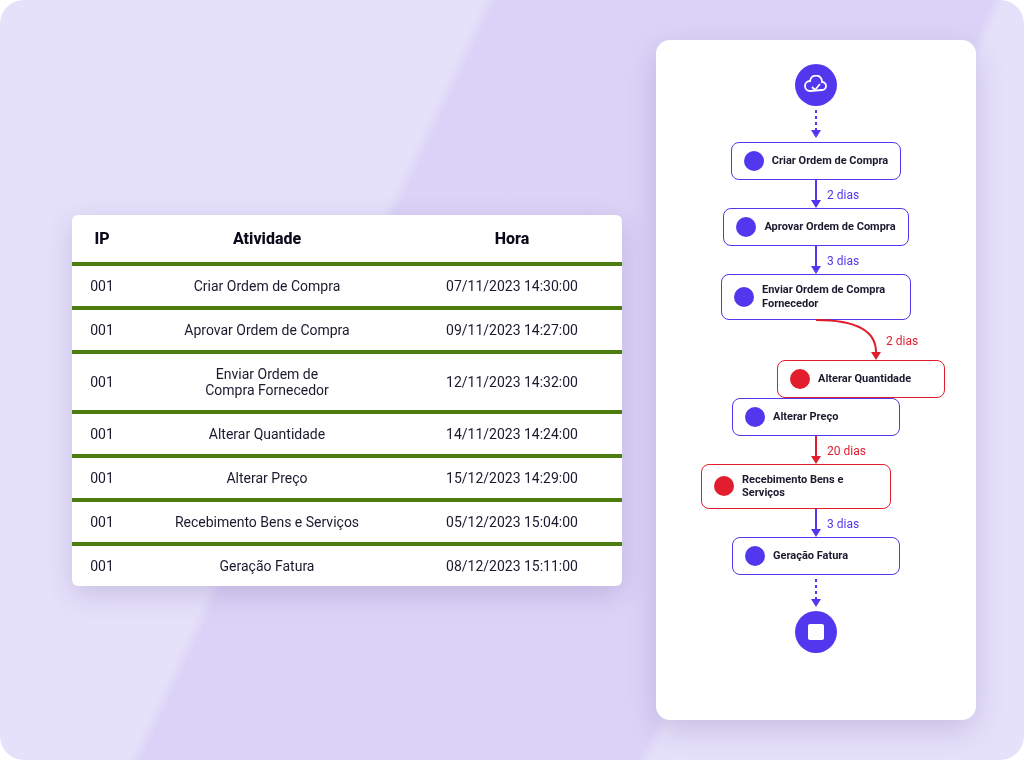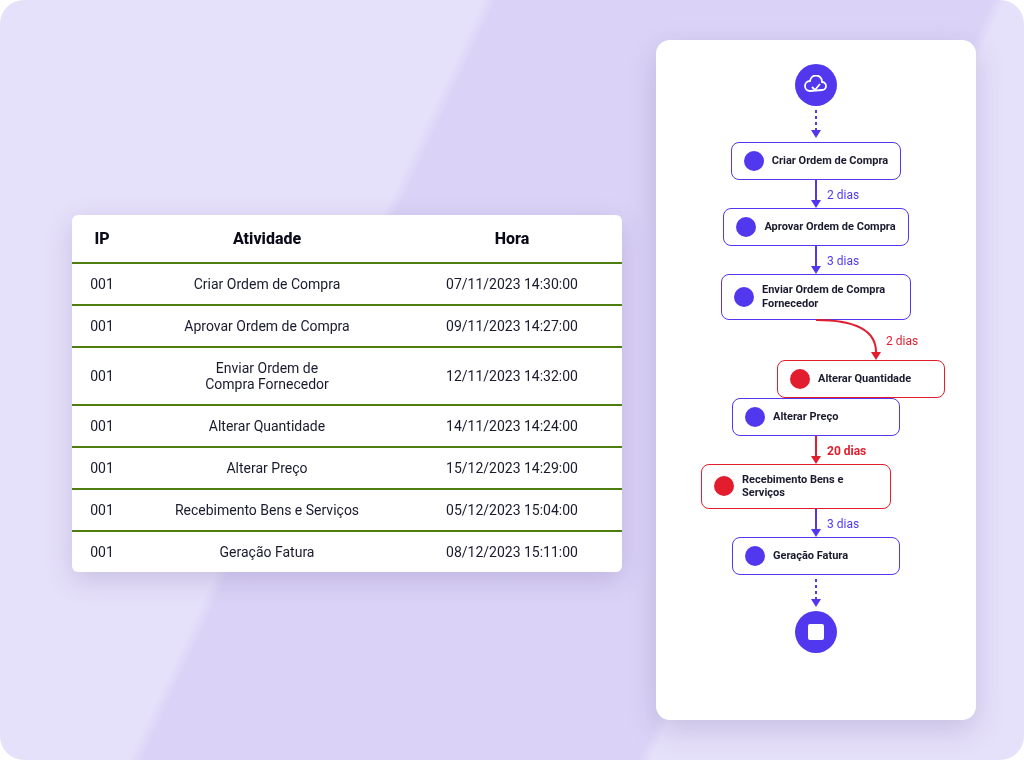--- a/index.html
+++ b/index.html
@@ -29,21 +29,21 @@
     left: 72px;
     top: 215px;
     width: 550px;
     background: #fff;
     border-radius: 6px;
     box-shadow: 0 8px 28px rgba(60,40,120,0.18);
     z-index: 3;
   }
   table { width: 100%; border-collapse: collapse; }
   th, td {
-    border-bottom: 2px solid #4d7c0f;
+    border-bottom: 4px solid #4d7c0f;
     text-align: center;
     padding: 12px 8px;
     font-size: 14px;
     color: #1a1a2e;
   }
   tr:last-child td { border-bottom: none; }
   th {
     font-weight: 800;
     font-size: 16px;
     padding: 14px 8px;
@@ -272,21 +272,21 @@
         <div class="dot"></div>
         <div class="lbl">Alterar Preço</div>
       </div>
     </div>
 
     <div class="row">
       <svg width="14" height="28">
         <line x1="7" y1="0" x2="7" y2="20" stroke="#e11d2e" stroke-width="2"></line>
         <polygon points="7,28 2,20 12,20" fill="#e11d2e"></polygon>
       </svg>
-      <span class="side-label red" style="left:18px; top:8px;font-weight:bold;">20 dias</span>
+      <span class="side-label red" style="left:18px; top:8px;">20 dias</span>
     </div>
 
     <div class="row shift-left">
       <div class="node red" style="min-width:176px;">
         <div class="dot"></div>
         <div class="lbl">Recebimento Bens e Serviços</div>
       </div>
     </div>
 
     <div class="row">

